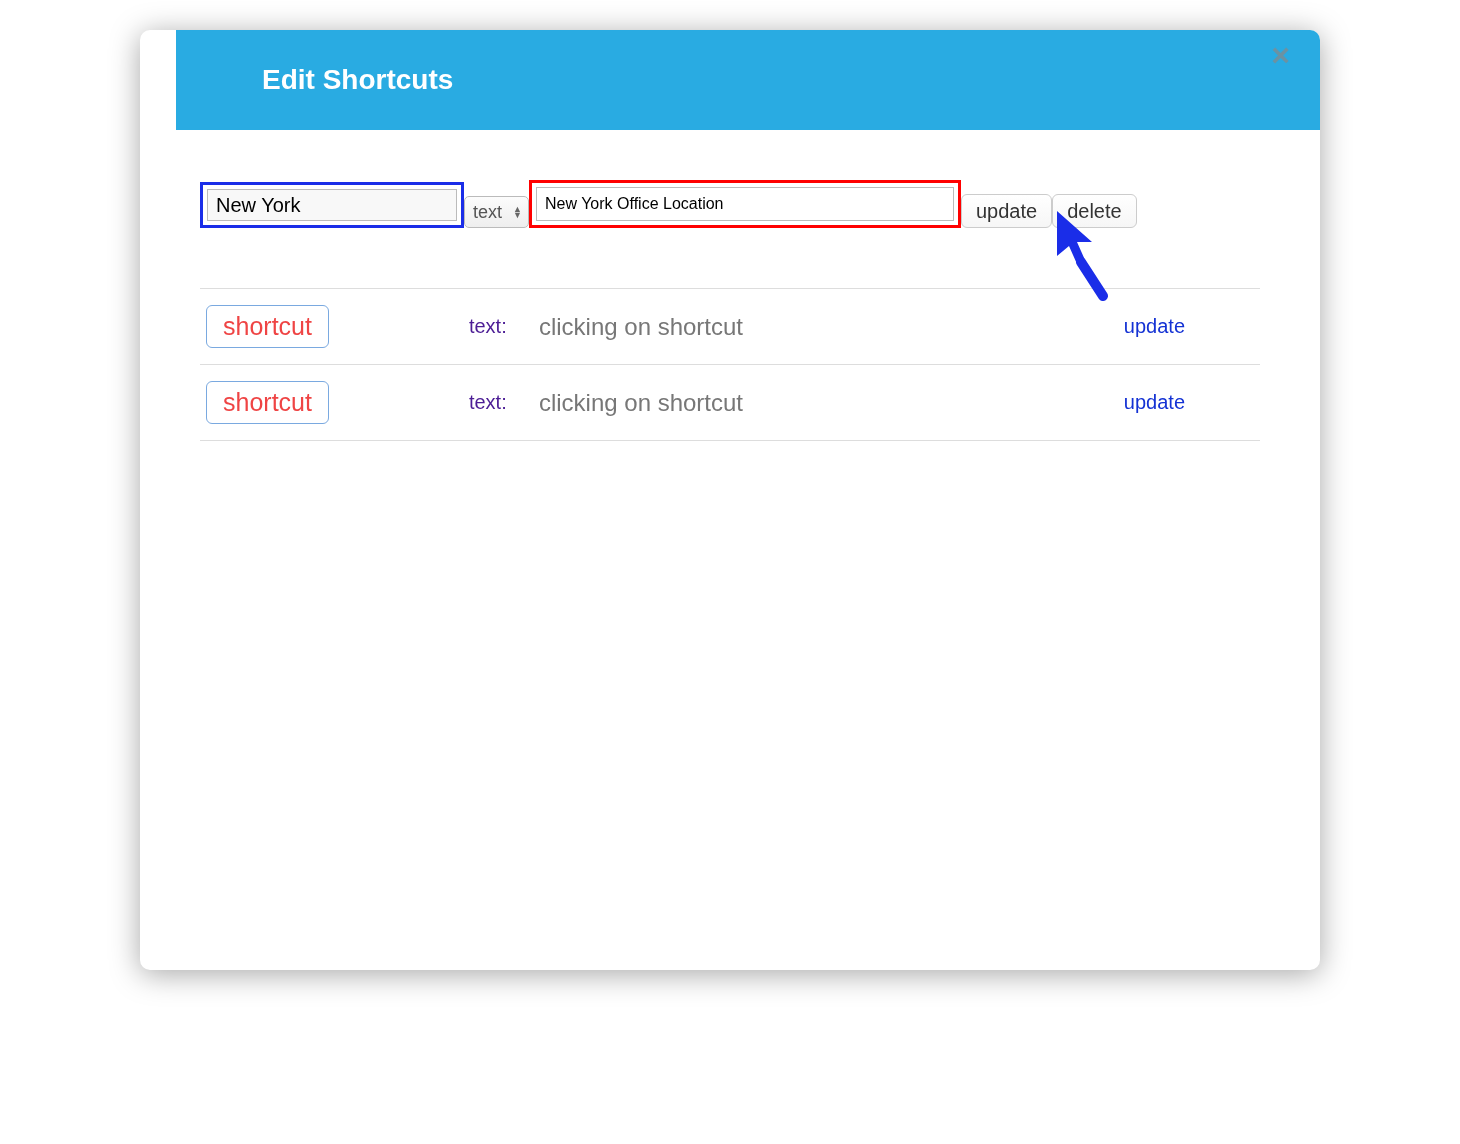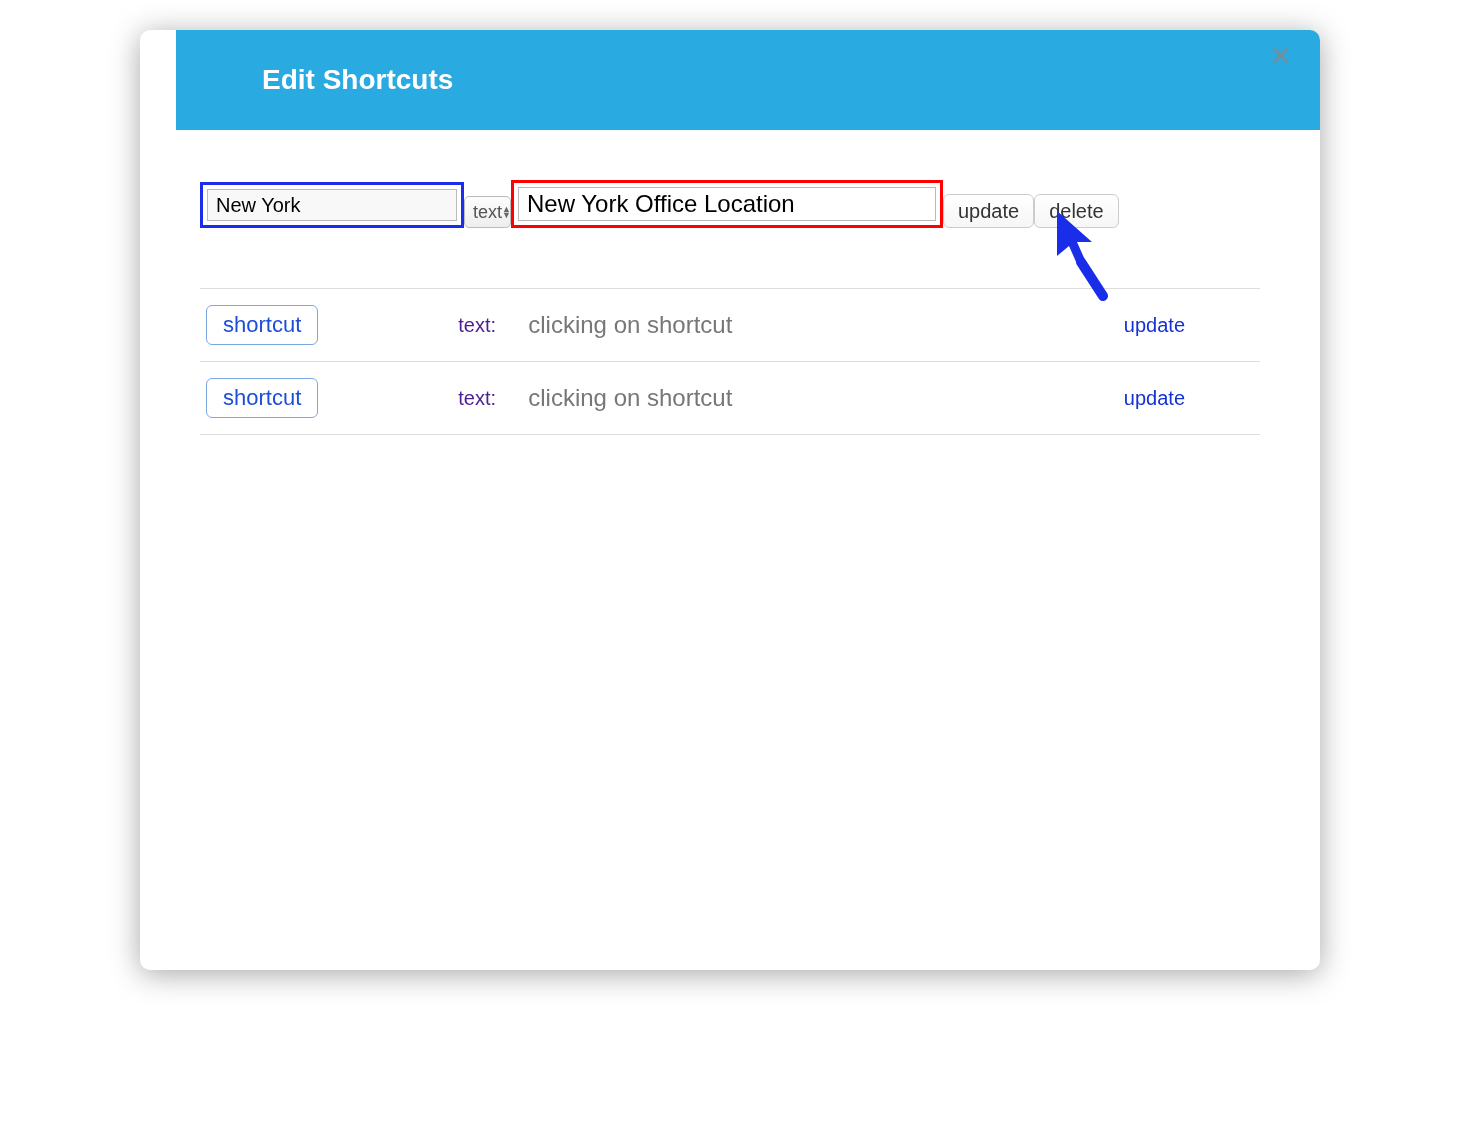--- a/index.html
+++ b/index.html
@@ -68,21 +68,21 @@
     }
     .shortcut-name-input {
       width: 250px;
       height: 32px;
       border: 1px solid #bbb;
       padding: 4px 8px;
       font-size: 20px;
       background: #f8f8f8;
     }
     .type-select {
-      width: 47px;
+      width: 65px;
       height: 32px;
       border: 1px solid #bbb;
       border-radius: 5px;
       background: linear-gradient(#fcfcfc, #eeeeee);
       font-size: 18px;
       color: #555;
       display: flex;
       align-items: center;
       justify-content: space-between;
       padding: 0 6px 0 8px;
@@ -93,21 +93,21 @@
       flex-direction: column;
       line-height: 6px;
       font-size: 9px;
       color: #666;
     }
     .content-input {
       width: 418px;
       height: 32px;
       border: 1px solid #bbb;
       padding: 16px 8px;
-      font-size: 24px;
+      font-size: 16px;
       background: #fff;
     }
     .btn {
       height: 34px;
       border: 1px solid #ccc;
       border-radius: 6px;
       background: linear-gradient(#ffffff, #f6f6f6);
       font-size: 20px;
       color: #333;
       padding: 4px 14px;
@@ -126,25 +126,25 @@
       display: flex;
       align-items: center;
       border-top: 1px solid #ddd;
       padding: 16px 0;
       gap: 20px;
     }
     .list-row:last-child {
       border-bottom: 1px solid #ddd;
     }
     .shortcut-link {
-      color: #1d4ed8;
+      color: #ef4444;
       border: 1px solid #7aa9e0;
       border-radius: 6px;
       padding: 6px 16px;
-      font-size: 22px;
+      font-size: 25px;
       cursor: pointer;
       margin-left: 6px;
       min-width: 100px;
       text-align: center;
     }
     .row-label {
       color: #4c1d95;
       font-size: 20px;
       margin-left: 120px;
       width: 50px;

